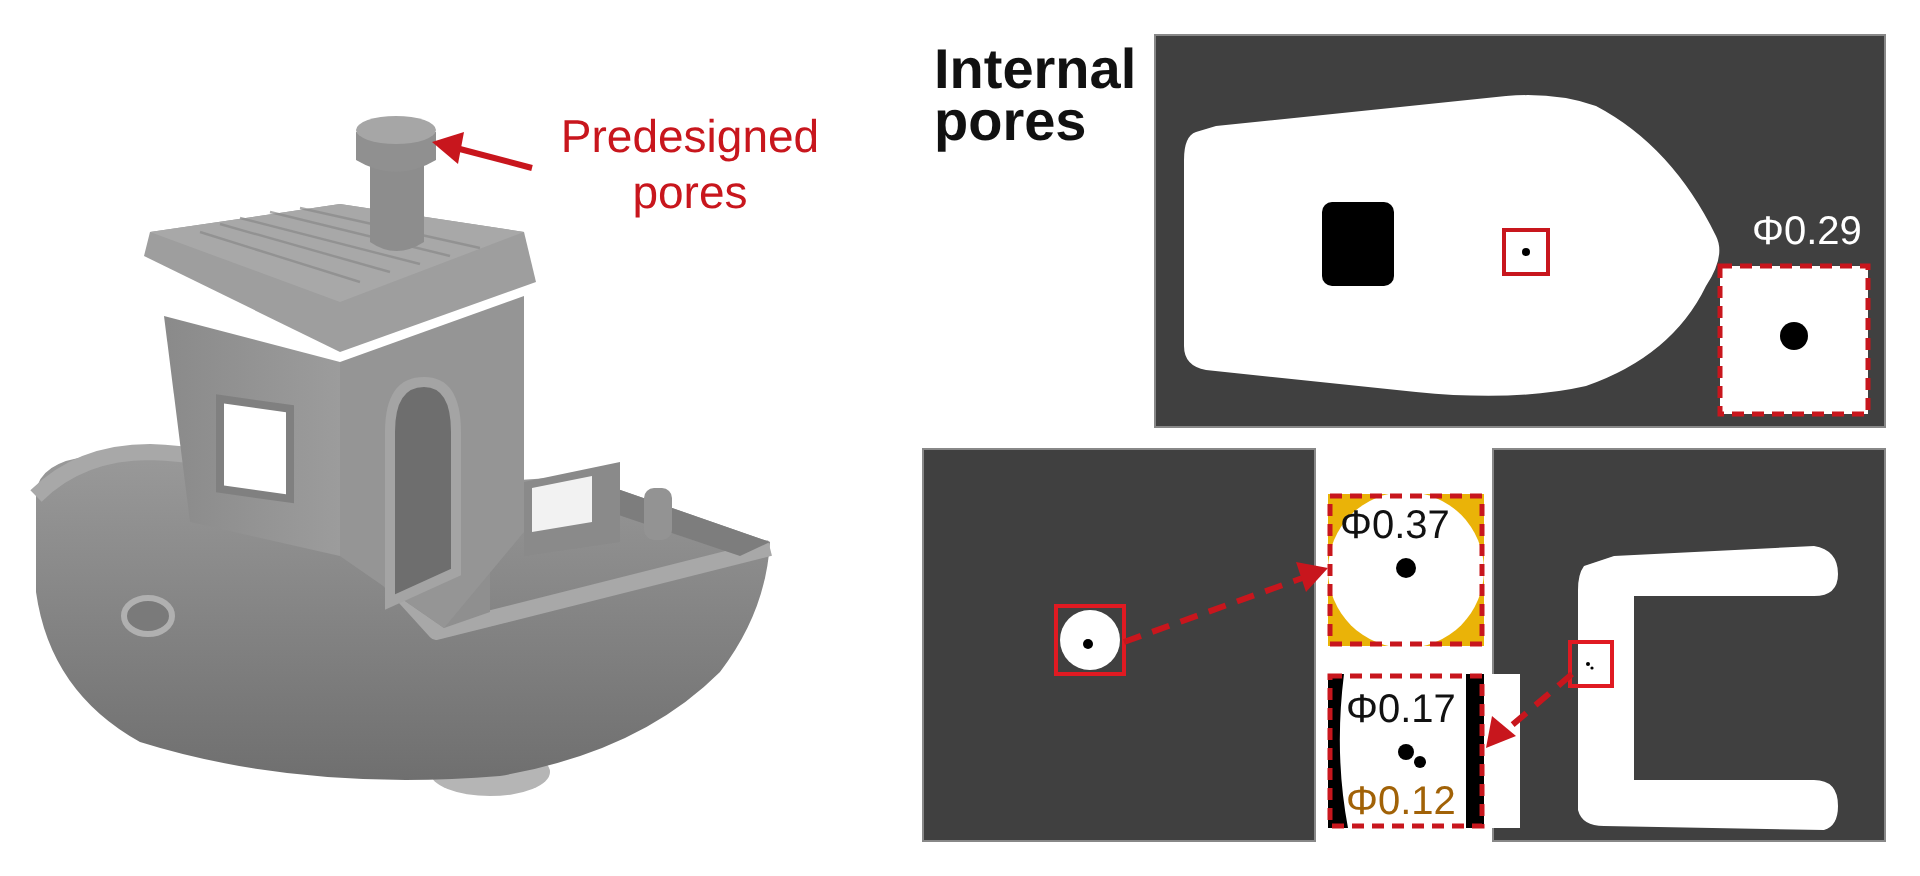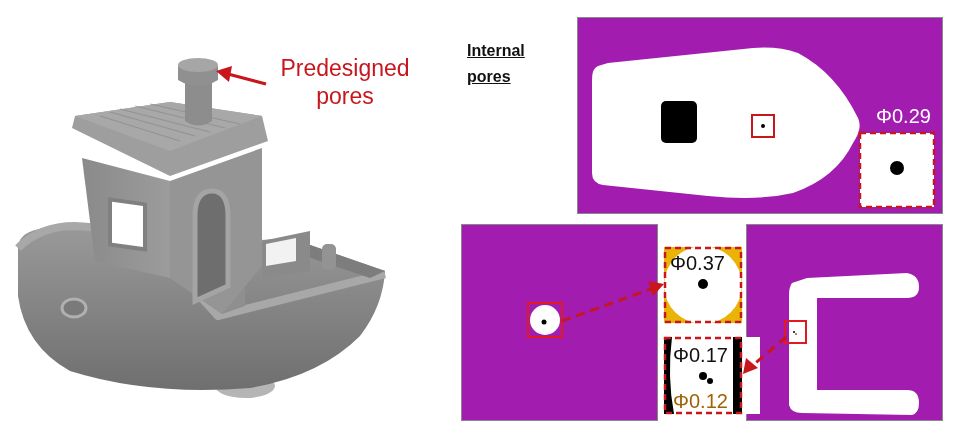--- a/index.html
+++ b/index.html
@@ -1,18 +1,18 @@
 <!DOCTYPE html>
 <html><head>
 <meta charset="utf-8">
 <style>
   html, body { margin:0; padding:0; background:#ffffff; }
   body { width:960px; height:438px; position:relative; overflow:hidden; font-family:"Liberation Sans", sans-serif; }
   .abs { position:absolute; }
-  .panel { position:absolute; background:#a21caf; box-shadow: 0 0 0 1px #888; }
+  .panel { position:absolute; background:#404040; box-shadow: 0 0 0 1px #888; }
   .label-bold { font-weight:bold; color:#111; }
   .red-text { color:#c8161d; }
   .phi { position:absolute; font-size:20px; line-height:1; }
   svg { position:absolute; left:0; top:0; overflow:visible; }
 </style>
 </head>
 <body>
 
 <div class="abs" style="left:0;top:16px;width:460px;height:438px;">
   <svg width="460" height="438">
@@ -71,21 +71,21 @@
     <polygon points="216,55 232,50 229,66" fill="#c8161d"></polygon>
   </svg>
 
   <div class="abs red-text" style="left:270px;top:38px;width:150px;text-align:center;font-size:23px;line-height:28px;">
     <div>Predesigned</div>
     <div>pores</div>
   </div>
 
 </div>
 
-<div class="abs label-bold" style="left:467px;top:38px;font-size:16px;line-height:26px;text-decoration:underline;">
+<div class="abs label-bold" style="left:467px;top:22px;font-size:28px;line-height:26px;">
   <div>Internal</div>
   <div>pores</div>
 </div>
 
 <div class="panel" style="left:578px;top:18px;width:364px;height:195px;">
   <svg width="364" height="195">
     <path d="M20 48 Q14 50 14 62 L14 155 Q14 165 25 167 L130 178 Q180 183 215 175 Q258 160 275 125 Q285 110 280 100 Q258 55 220 35 Q200 28 175 30 L30 45 Z" fill="#fff"></path>
     <rect x="83" y="83" width="36" height="42" rx="5" fill="#000"></rect>
     <rect x="174" y="97" width="22" height="22" fill="none" stroke="#c8161d" stroke-width="2"></rect>
     <circle cx="185" cy="108" r="2" fill="#000"></circle>

